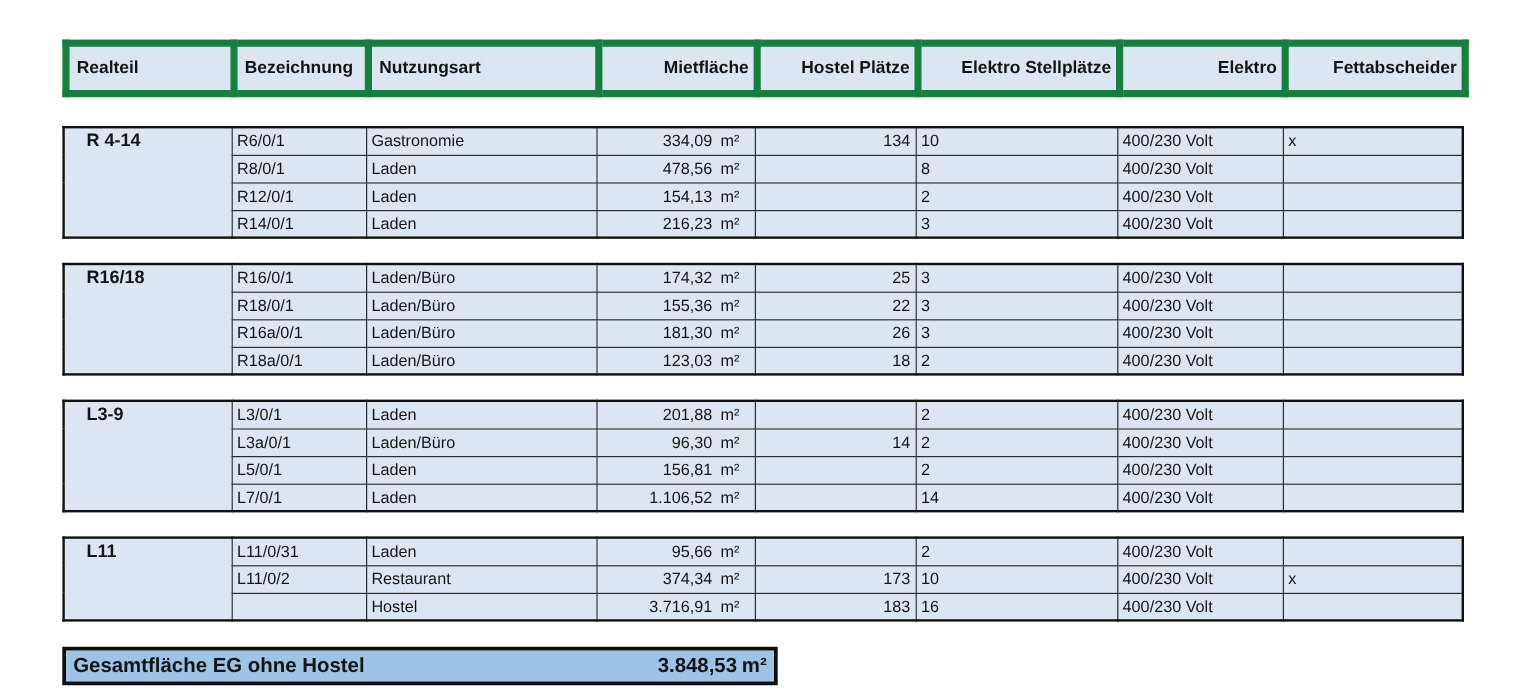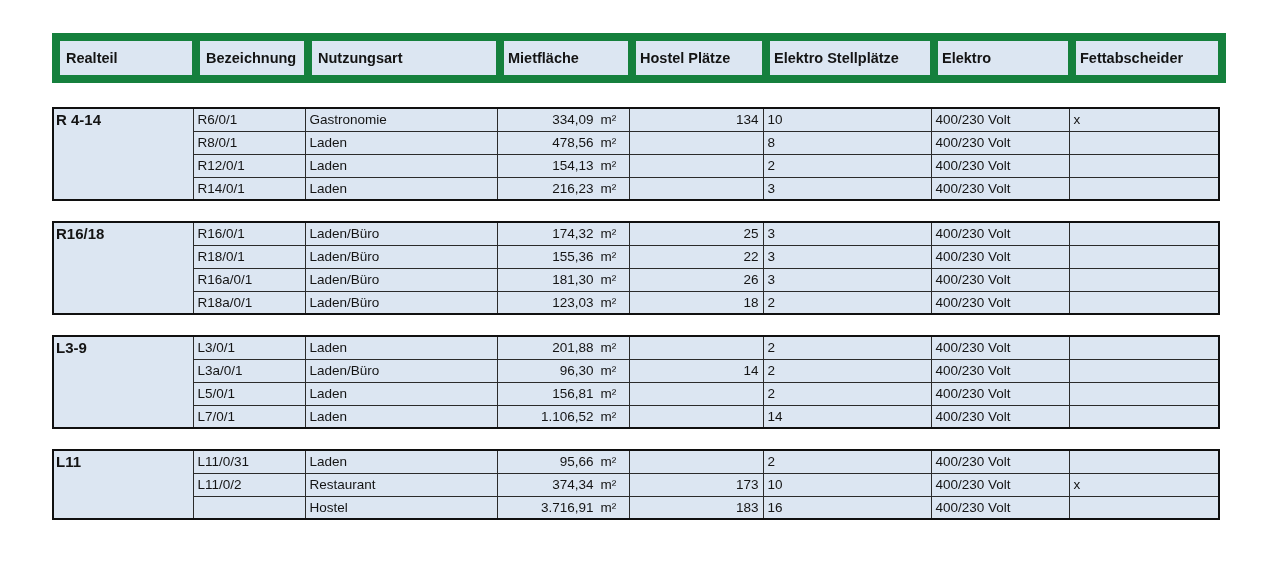--- a/index.html
+++ b/index.html
@@ -23,43 +23,43 @@
   }
   table.tbl td{
     background:#dce6f2;
     overflow:hidden;
     white-space:nowrap;
     box-sizing:border-box;
   }
   
   table.hdr{ border:3px solid #0f0f0f; }
   table.hdr td{
-    border:8px solid #15803d;
+    border:6px solid #15803d;
     height:42px;
     font-weight:bold;
     font-size:14.5px;
     vertical-align:middle;
     padding:0 4px;
   }
   table.hdr td.left{ text-align:left; padding-left:6px; }
-  table.hdr td.ctr{ text-align:left; }
+  table.hdr td.ctr{ text-align:right; }
   
   table.grp{ border:2.5px solid #101010; margin-top:20px; }
   table.grp td{
     border:1.5px solid #2b2b2b;
     height:23px;
     font-size:13.5px;
     vertical-align:middle;
     padding:0 4px;
   }
   table.grp td.realteil{
     vertical-align:top;
     font-weight:bold;
     font-size:15px;
-    padding:2px 0 0 2px;
+    padding:2px 0 0 18px;
     text-align:left;
     margin-left:45px;
   }
   td.tleft{ text-align:left; padding-left:6px; }
   td.tright{ text-align:right; padding-right:3px; }
   td.tctr{ text-align:left; }
   td.area{ text-align:right; padding-right:6px; }
   td.area .num{ display:inline-block; }
   td.area .unit{
     display:inline-block;
@@ -305,14 +305,18 @@
             <td class="area"><span class="num">3.716,91</span><span class="unit">m²</span></td>
             <td class="tright">183</td>
             <td class="tctr">16</td>
             <td class="tctr">400/230 Volt</td>
             <td class="tctr"></td>
           </tr>
         </tbody>
       </table>
     </div>
 
+  <div class="total-bar">
+    <span>Gesamtfläche EG ohne Hostel</span>
+    <span class="total-value"><span>3.848,53</span><span class="unit">m²</span></span>
+  </div>
 
 </div>
 
 </body></html>

